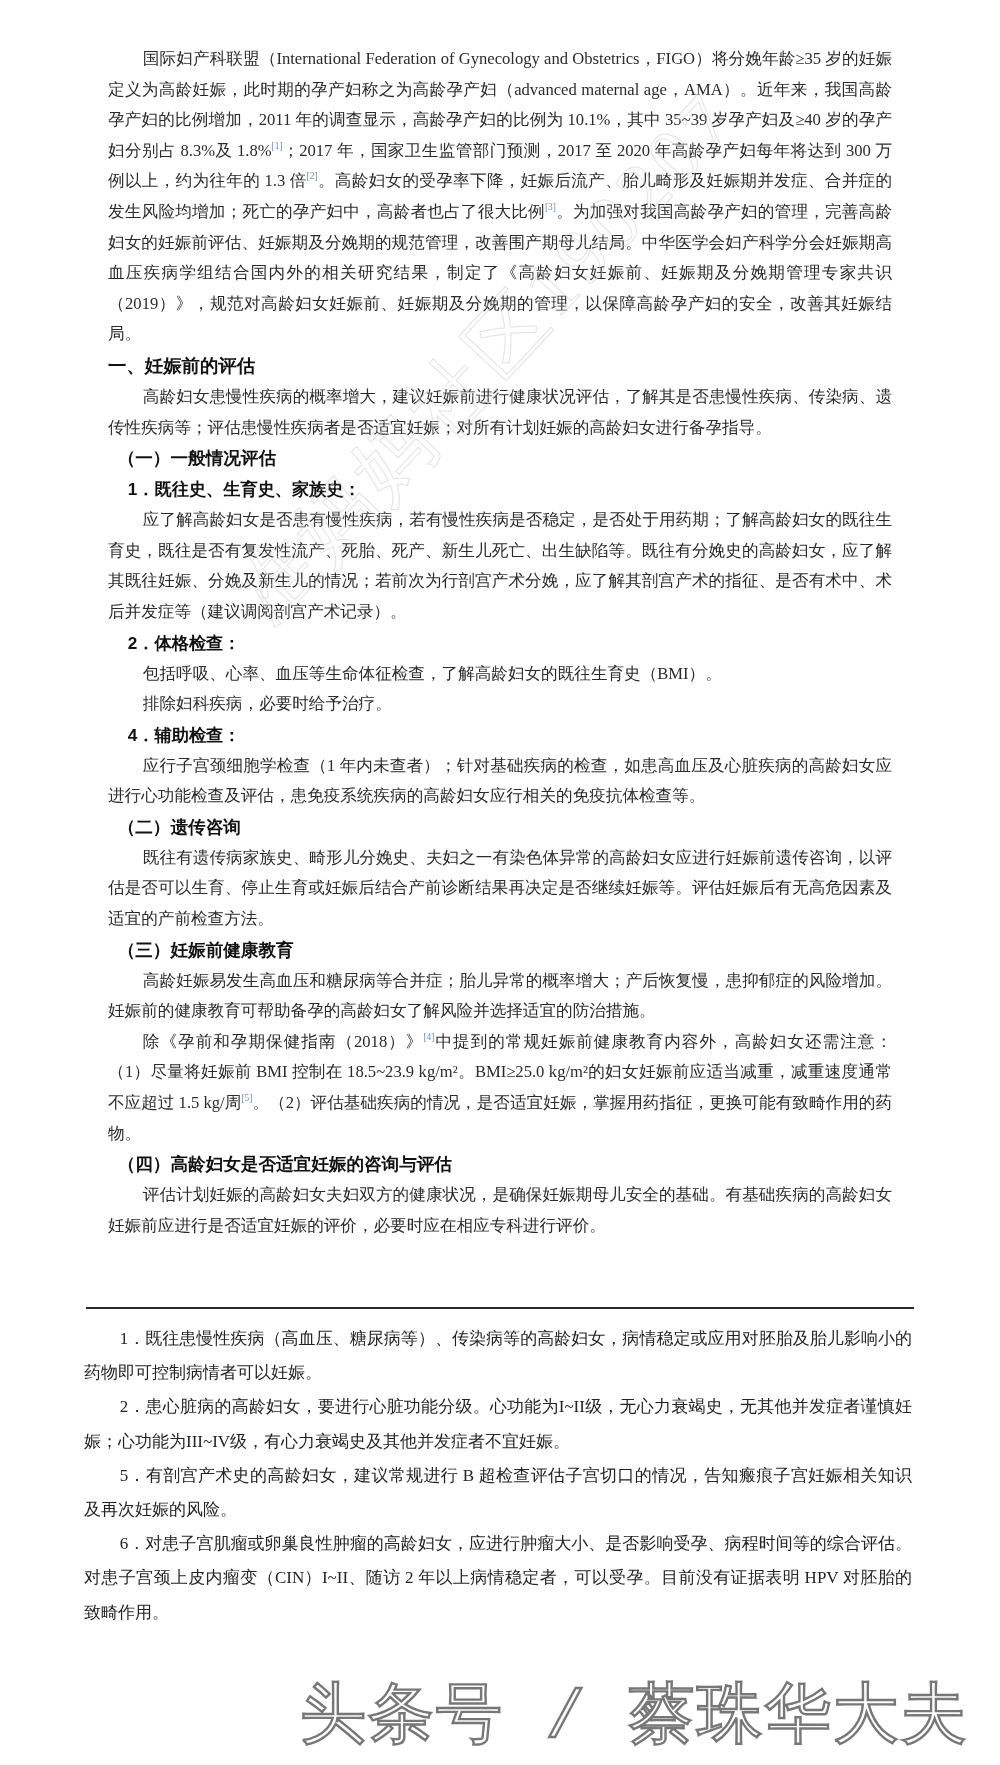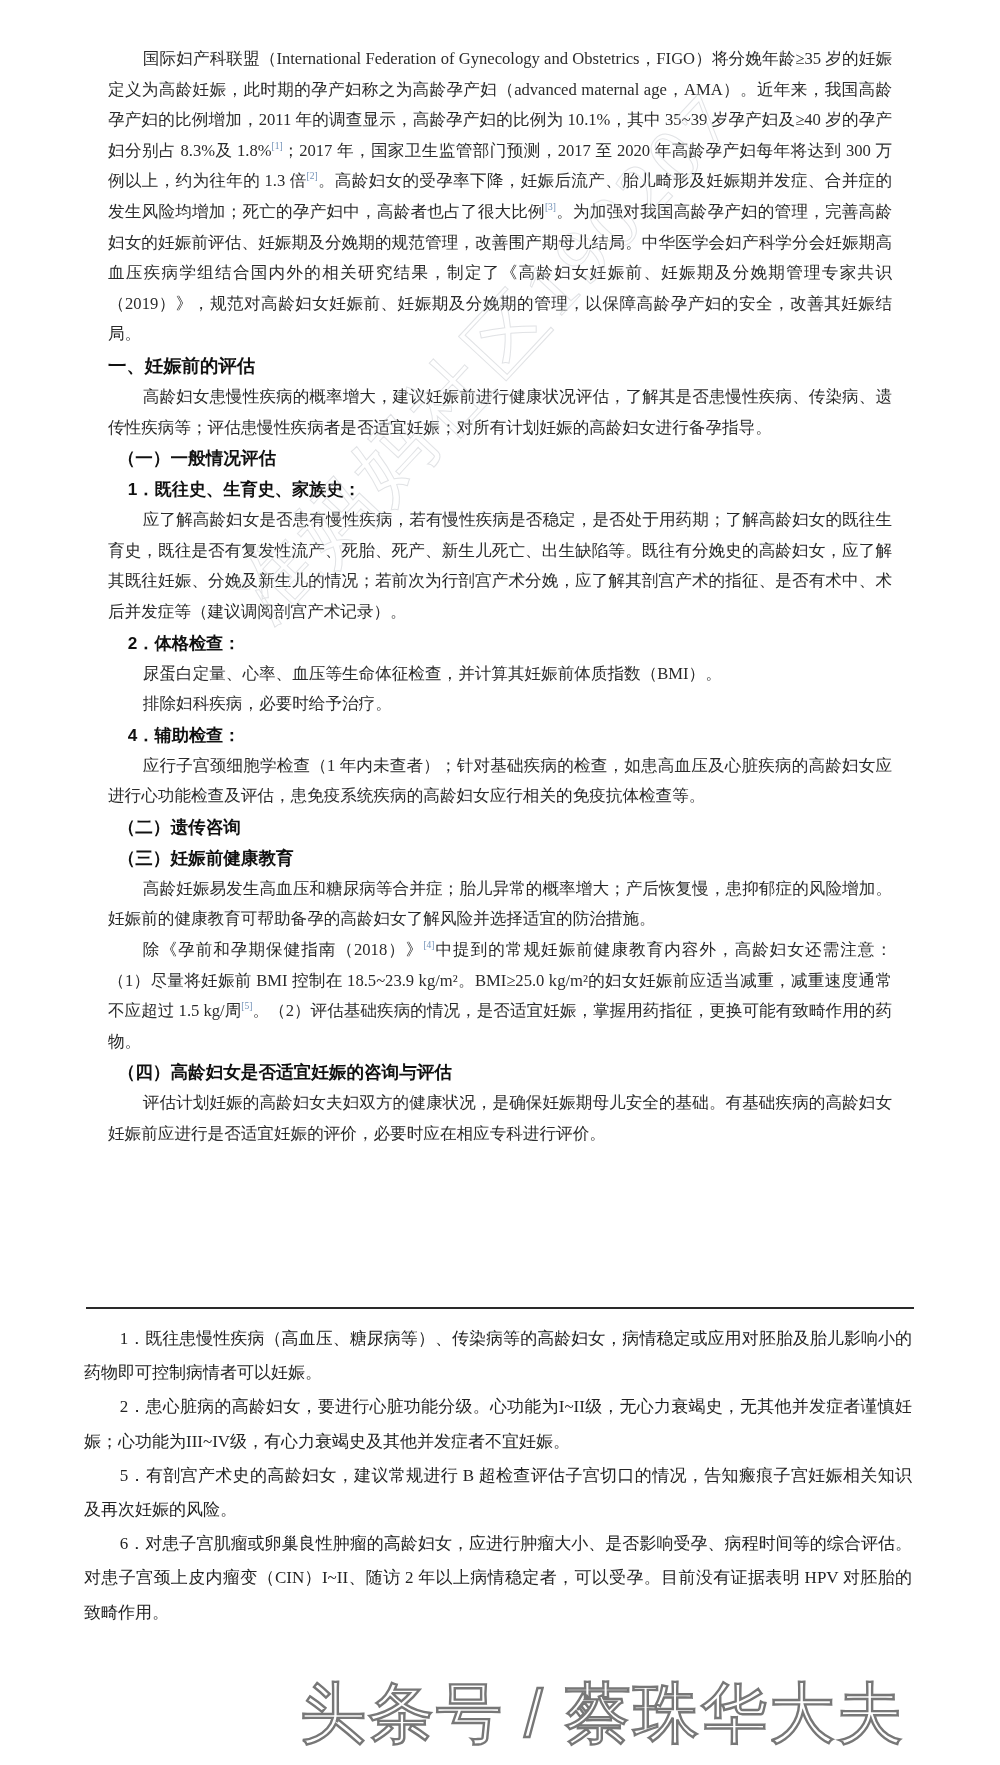--- a/index.html
+++ b/index.html
@@ -47,21 +47,21 @@
   .wm-bottom {
     position: absolute;
     left: 300px;
     bottom: 6px;
     z-index: 6;
     pointer-events: none;
     font-size: 66px;
     letter-spacing: 2px;
     color: transparent;
     -webkit-text-stroke: 2.4px #707070;
-    font-family: Liberation Sans, sans-serif;
+    font-family: Liberation Mono, monospace;
     white-space: nowrap;
     opacity: .95;
   }
 
   
   .block-a {
     position: absolute;
     left: 108px;
     top: 44px;
     width: 784px;
@@ -149,28 +149,29 @@
 
     <h2 class="h-num">一、妊娠前的评估</h2>
     <p class="ind">高龄妇女患慢性疾病的概率增大，建议妊娠前进行健康状况评估，了解其是否患慢性疾病、传染病、遗传性疾病等；评估患慢性疾病者是否适宜妊娠；对所有计划妊娠的高龄妇女进行备孕指导。</p>
 
     <h3 class="h-paren">（一）一般情况评估</h3>
 
     <h4 class="h-item">1．既往史、生育史、家族史：</h4>
     <p class="ind">应了解高龄妇女是否患有慢性疾病，若有慢性疾病是否稳定，是否处于用药期；了解高龄妇女的既往生育史，既往是否有复发性流产、死胎、死产、新生儿死亡、出生缺陷等。既往有分娩史的高龄妇女，应了解其既往妊娠、分娩及新生儿的情况；若前次为行剖宫产术分娩，应了解其剖宫产术的指征、是否有术中、术后并发症等（建议调阅剖宫产术记录）。</p>
 
     <h4 class="h-item">2．体格检查：</h4>
-    <p class="ind">尿蛋白定量、心率、血压等生命体征检查，并计算其妊娠前体质指数（BMI）。</p>
+    <p class="ind">包括呼吸、心率、血压等生命体征检查，了解高龄妇女的既往生育史（BMI）。</p>
 
     <p class="ind">排除妇科疾病，必要时给予治疗。</p>
 
     <h4 class="h-item">4．辅助检查：</h4>
     <p class="ind">应行子宫颈细胞学检查（1 年内未查者）；针对基础疾病的检查，如患高血压及心脏疾病的高龄妇女应进行心功能检查及评估，患免疫系统疾病的高龄妇女应行相关的免疫抗体检查等。</p>
 
     <h3 class="h-paren">（二）遗传咨询</h3>
+    <p class="ind">既往有遗传病家族史、畸形儿分娩史、夫妇之一有染色体异常的高龄妇女应进行妊娠前遗传咨询，以评估是否可以生育、停止生育或妊娠后结合产前诊断结果再决定是否继续妊娠等。评估妊娠后有无高危因素及适宜的产前检查方法。</p>
 
     <h3 class="h-paren">（三）妊娠前健康教育</h3>
     <p class="ind">高龄妊娠易发生高血压和糖尿病等合并症；胎儿异常的概率增大；产后恢复慢，患抑郁症的风险增加。妊娠前的健康教育可帮助备孕的高龄妇女了解风险并选择适宜的防治措施。</p>
     <p class="ind">
       <span>除《孕前和孕期保健指南（2018）》</span><sup class="ref">[4]</sup><span>中提到的常规妊娠前健康教育内容外，高龄妇女还需注意：（1）尽量将妊娠前 BMI 控制在 18.5~23.9 kg/m²。BMI≥25.0 kg/m²的妇女妊娠前应适当减重，减重速度通常不应超过 1.5 kg/周</span><sup class="ref">[5]</sup><span>。（2）评估基础疾病的情况，是否适宜妊娠，掌握用药指征，更换可能有致畸作用的药物。</span>
     </p>
 
     <h3 class="h-paren">（四）高龄妇女是否适宜妊娠的咨询与评估</h3>
     <p class="ind">评估计划妊娠的高龄妇女夫妇双方的健康状况，是确保妊娠期母儿安全的基础。有基础疾病的高龄妇女妊娠前应进行是否适宜妊娠的评价，必要时应在相应专科进行评价。</p>
   </div>

